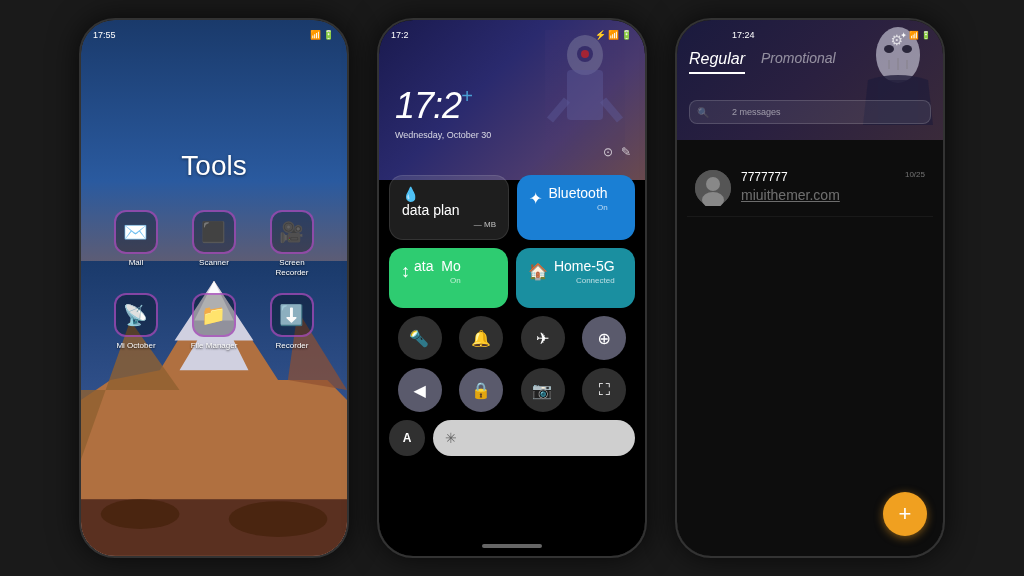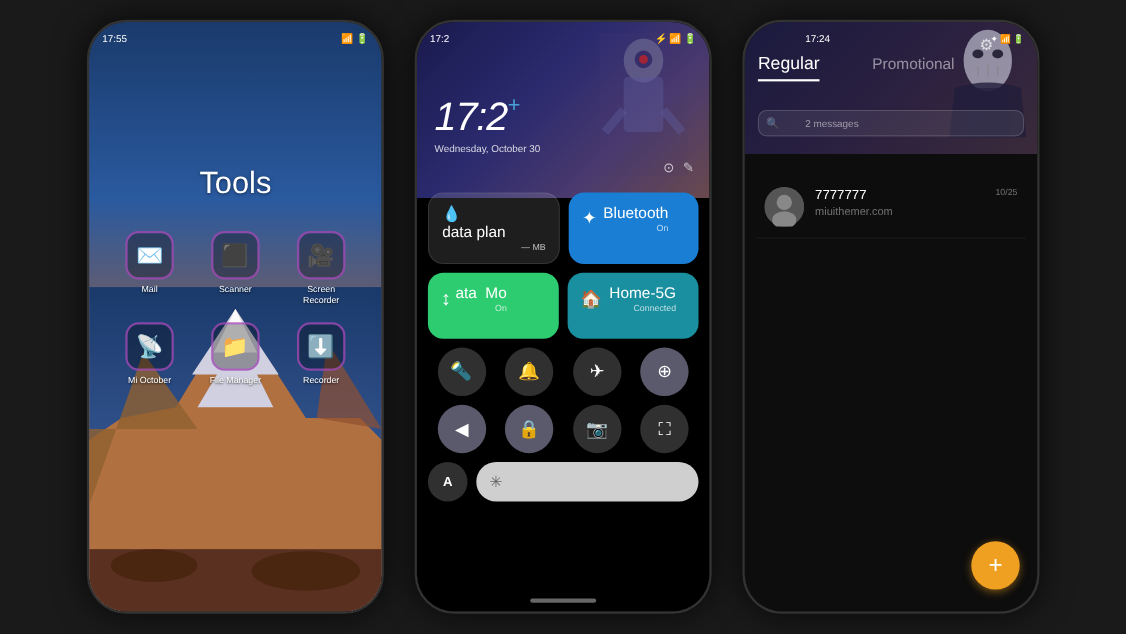--- a/index.html
+++ b/index.html
@@ -341,29 +341,29 @@
       right: 12px;
       display: flex;
       gap: 16px;
       z-index: 20;
     }
     .phone3-tab {
       color: white;
       font-size: 16px;
       font-weight: 300;
       padding-bottom: 4px;
+      font-style: italic;
     }
     .phone3-tab.active {
       border-bottom: 2px solid white;
       font-weight: 500;
     }
     .phone3-tab.inactive {
       color: rgba(255,255,255,0.5);
       font-size: 14px;
-      margin-left: 32px;
     }
     .phone3-search {
       position: absolute;
       top: 80px;
       left: 12px;
       right: 12px;
       z-index: 20;
     }
     .phone3-search-input {
       width: 100%;
@@ -415,21 +415,22 @@
       flex: 1;
     }
     .message-name {
       color: white;
       font-size: 12px;
       font-weight: 500;
       margin-bottom: 3px;
     }
     .message-preview {
       color: rgba(255,255,255,0.4);
-      font-size: 10px;
+      font-size: 14px;
+      text-decoration: underline;
     }
     .message-meta {
       text-align: center;
       font-size: 8px;
       color: rgba(255,255,255,0.4);
     }
     .phone3-gear {
       position: absolute;
       top: 12px;
       right: 40px;

